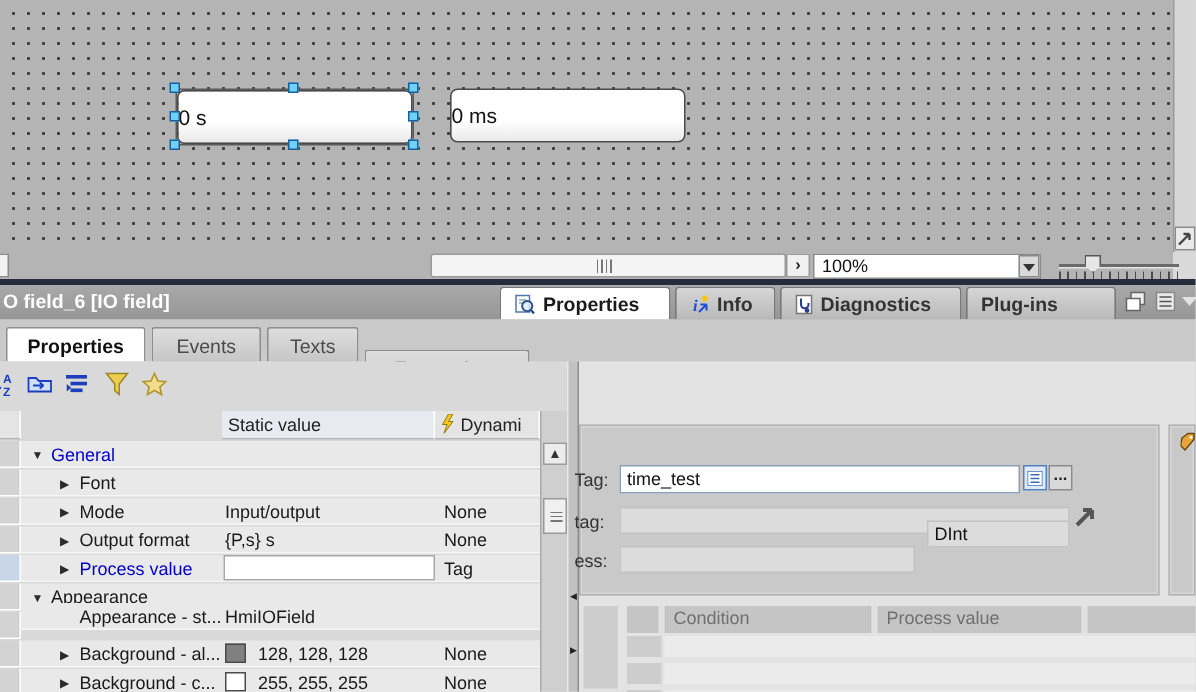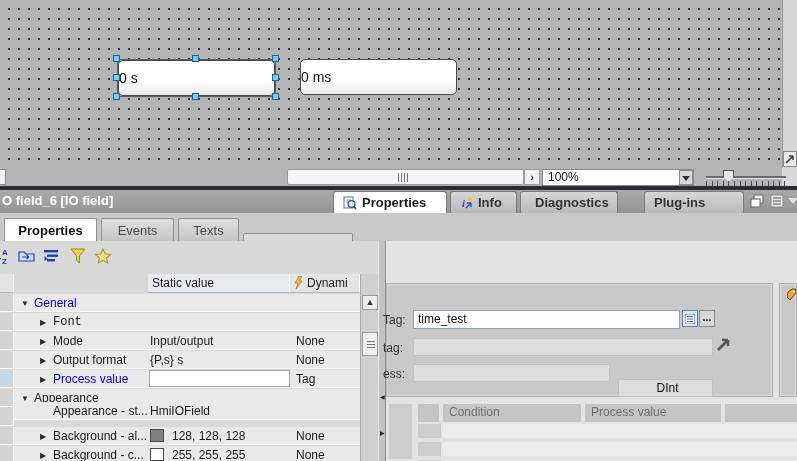--- a/index.html
+++ b/index.html
@@ -158,21 +158,21 @@
 
   <div class="itab abs" style="left:450px; width:67px;">
     <svg width="13" height="14" viewBox="0 0 13 14">
       <text x="2" y="11" font-size="11" font-weight="bold" font-style="italic" fill="#1d4ed8" font-family="Liberation Serif, serif">i</text>
       <path d="M6 12 L11 7 M11 7 L11 11 M11 7 L7 7" stroke="#1d4ed8" stroke-width="1.4" fill="none"></path>
       <circle cx="10" cy="3" r="2" fill="#f5c518"></circle>
     </svg>
     <span>Info</span>
   </div>
 
-  <div class="itab abs" style="left:520px; width:98px;">
+  <div class="itab abs" style="left:520px; width:121px;">
     <svg width="12" height="14" viewBox="0 0 12 14">
       <rect x="1" y="1" width="10" height="12" fill="#ffffff" stroke="#777" stroke-width="1"></rect>
       <path d="M4 3 v4 a2.5 2.5 0 0 0 5 0 v-1" stroke="#27408b" stroke-width="1.4" fill="none"></path>
       <circle cx="8" cy="11" r="1.6" fill="#27408b"></circle>
     </svg>
     <span>Diagnostics</span>
   </div>
 
   <div class="itab abs" style="left:644px; width:100px;">
     <span>Plug-ins</span>
@@ -256,21 +256,21 @@
 
   <div class="prow-margin abs" style="top:53px;"></div>
   <div class="prow abs" style="top:53px;">
     <span class="arr" style="left:7px;">▼</span>
     <span class="nm blue" style="left:20px;">General</span>
   </div>
 
   <div class="prow-margin abs" style="top:72px;"></div>
   <div class="prow abs" style="top:72px;">
     <span class="arr" style="left:26px;">▶</span>
-    <span class="nm" style="left:39px;font-family:Liberation Mono, monospace;">Font</span>
+    <span class="nm" style="left:39px;">Font</span>
   </div>
 
   <div class="prow-margin abs" style="top:91px;"></div>
   <div class="prow abs" style="top:91px;">
     <span class="arr" style="left:26px;">▶</span>
     <span class="nm" style="left:39px;">Mode</span>
     <span class="sval">Input/output</span>
     <span class="dval">None</span>
   </div>
 
@@ -356,21 +356,21 @@
   <div class="mini-btn btn-dots" style="left:313px; top:69px;">...</div>
 
   <span class="flabel" style="left:-3px; top:100px;">tag:</span>
   <div class="gfield" style="left:27px; top:97px; width:300px;"></div>
   <svg class="abs" style="left:330px; top:95px;" width="16" height="16" viewBox="0 0 16 16">
     <path d="M2 14 L12 4 M12 4 L6 4 M12 4 L12 10" stroke="#555" stroke-width="2.6" fill="none"></path>
   </svg>
 
   <span class="flabel" style="left:-3px; top:126px;">ess:</span>
   <div class="gfield" style="left:27px; top:123px; width:197px;"></div>
-  <div class="gfield" style="left:232px; top:138px; width:95px;text-align:center;">DInt</div>
+  <div class="gfield" style="left:232px; top:106px; width:95px;">DInt</div>
 
   <div class="abs" style="left:3px; top:163px; width:23px; height:55px; background:#cdcdcd;"></div>
   <div class="ct-hdr abs" style="left:32px; width:23px; padding-left:0;"></div>
   <div class="ct-hdr abs" style="left:57px; width:140px;">Condition</div>
   <div class="ct-hdr abs" style="left:199px; width:138px;">Process value</div>
   <div class="ct-hdr abs" style="left:339px; width:72px; border-right:none;"></div>
   <div class="ct-rowm abs" style="top:183px;"></div>
   <div class="ct-row abs" style="top:183px;"></div>
   <div class="ct-rowm abs" style="top:201px;"></div>
   <div class="ct-row abs" style="top:201px;"></div>

